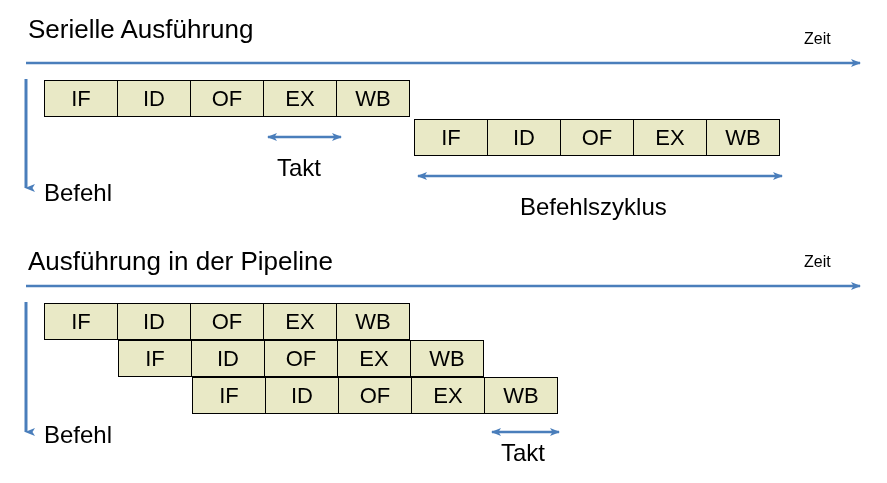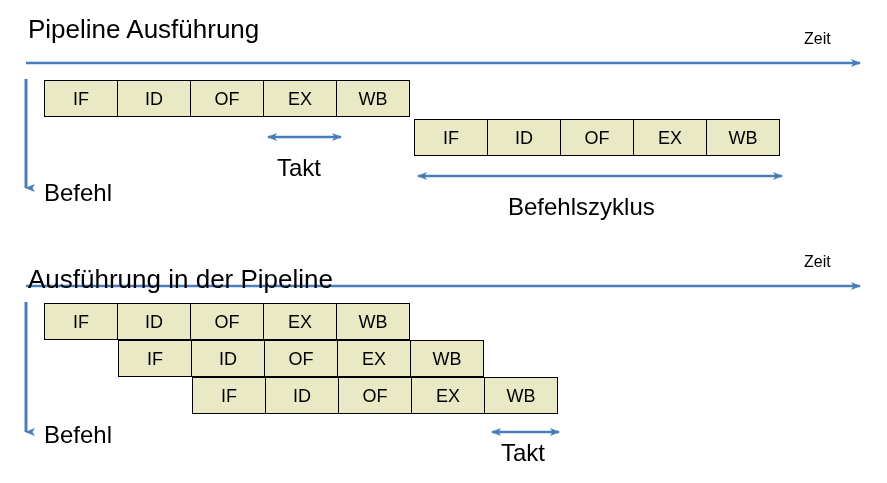--- a/index.html
+++ b/index.html
@@ -51,21 +51,21 @@
   .stage-cell {
     box-sizing: border-box;
     width: 74px;
     height: 37px;
     background: #E9E9C6;
     border: 1px solid #000000;
     margin-left: -1px;
     display: flex;
     align-items: center;
     justify-content: center;
-    font-size: 18px;
+    font-size: 22px;
     line-height: 20px;
     color: #000000;
   }
   .stage-cell:first-child {
     margin-left: 0;
   }
   .svg-layer {
     position: absolute;
     left: 0;
     top: 0;
@@ -100,21 +100,21 @@
 
     <line x1="418" y1="176" x2="782" y2="176" stroke="#4A7EBB" stroke-width="2.5" marker-start="url(#arrL)" marker-end="url(#arrR)"></line>
 
     <line x1="26" y1="286" x2="860" y2="286" stroke="#4A7EBB" stroke-width="2.5" marker-end="url(#arrR)"></line>
 
     <line x1="26" y1="302" x2="26" y2="432" stroke="#4A7EBB" stroke-width="3" marker-end="url(#arrD)"></line>
 
     <line x1="492" y1="432" x2="559" y2="432" stroke="#4A7EBB" stroke-width="2.5" marker-start="url(#arrL)" marker-end="url(#arrR)"></line>
   </svg>
 
-  <div class="section-title" style="left:28px; top:14px;">Pipeline Ausführung</div>
+  <div class="section-title" style="left:28px; top:14px;">Serielle Ausführung</div>
 
   <div class="axis-label" style="left:795px; top:29px;">Zeit</div>
 
   <div class="stage-row" style="left:44px; top:80px;">
     <div class="stage-cell">IF</div>
     <div class="stage-cell">ID</div>
     <div class="stage-cell">OF</div>
     <div class="stage-cell">EX</div>
     <div class="stage-cell">WB</div>
   </div>
@@ -124,23 +124,23 @@
     <div class="stage-cell">ID</div>
     <div class="stage-cell">OF</div>
     <div class="stage-cell">EX</div>
     <div class="stage-cell">WB</div>
   </div>
 
   <div class="caption" style="left:277px; top:157px;">Takt</div>
 
   <div class="caption" style="left:44px; top:182px;">Befehl</div>
 
-  <div class="caption" style="left:508px; top:196px;">Befehlszyklus</div>
+  <div class="caption" style="left:520px; top:196px;">Befehlszyklus</div>
 
-  <div class="section-title" style="left:28px; top:264px;">Ausführung in der Pipeline</div>
+  <div class="section-title" style="left:28px; top:246px;">Ausführung in der Pipeline</div>
 
   <div class="axis-label" style="left:795px; top:252px;">Zeit</div>
 
   <div class="stage-row" style="left:44px; top:303px;">
     <div class="stage-cell">IF</div>
     <div class="stage-cell">ID</div>
     <div class="stage-cell">OF</div>
     <div class="stage-cell">EX</div>
     <div class="stage-cell">WB</div>
   </div>

